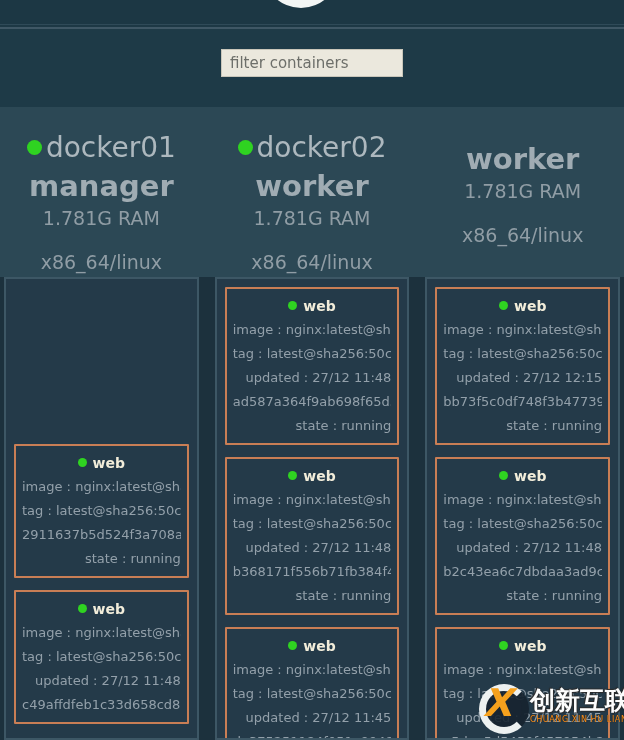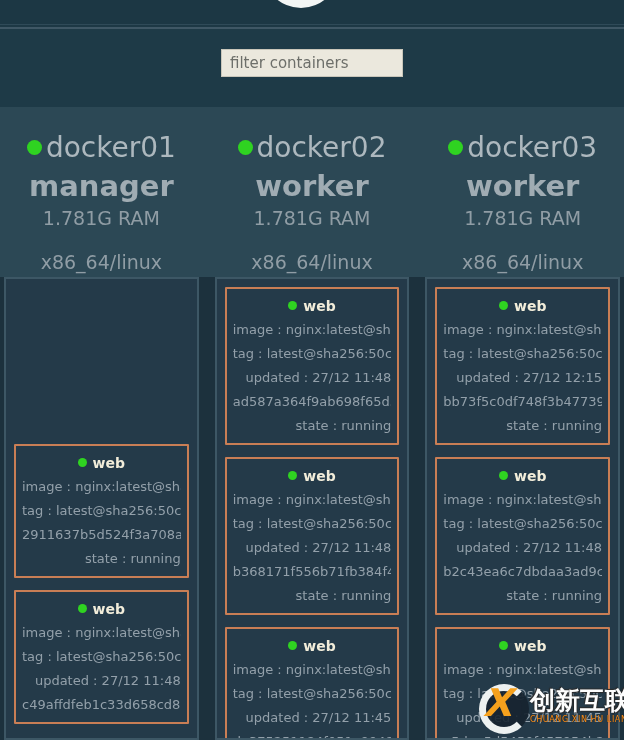--- a/index.html
+++ b/index.html
@@ -85,21 +85,20 @@
   </div>
 
   <div class="node-head">
     <div class="node-name"><span class="node-dot"></span><span>docker02</span></div>
     <div class="node-role">worker</div>
     <div class="node-ram">1.781G RAM</div>
     <div class="node-arch">x86_64/linux</div>
   </div>
 
   <div class="node-head">
-    <div class="node-name"><span class="node-dot"></span><span>docker03</span></div>
     <div class="node-role">worker</div>
     <div class="node-ram">1.781G RAM</div>
     <div class="node-arch">x86_64/linux</div>
   </div>
 </div>
 
 <div class="main">
   <div class="panel">
     <div class="container-list">
         <div style="height: 157px;"></div>

